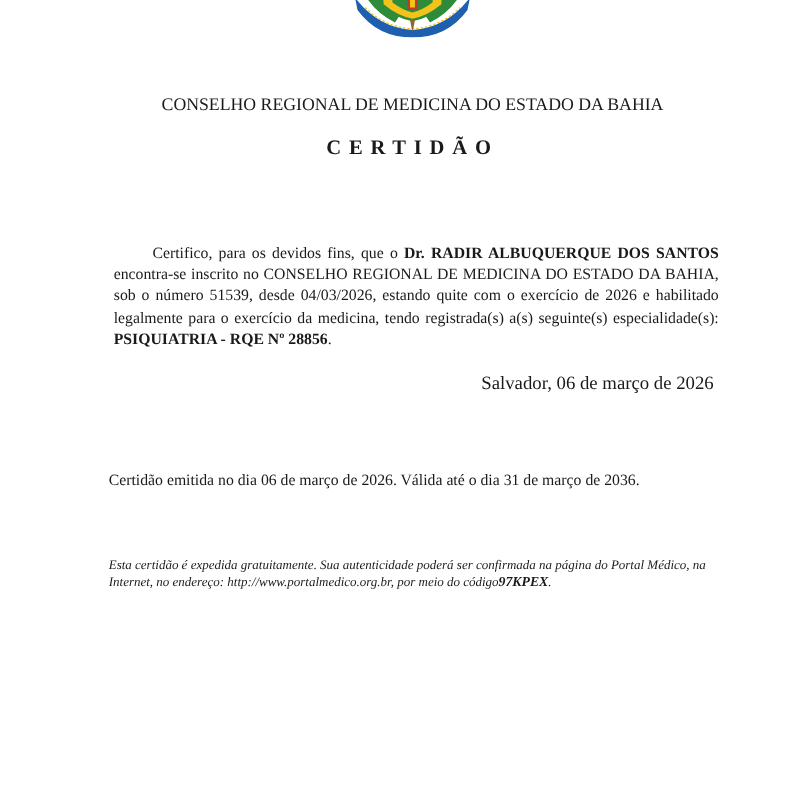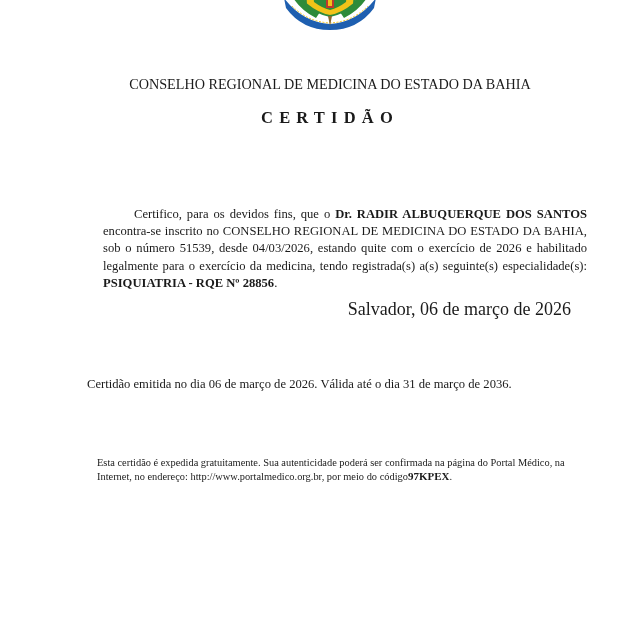--- a/index.html
+++ b/index.html
@@ -43,43 +43,44 @@
     }
     .body-text {
       position: absolute;
       top: 190px;
       left: 87px;
       width: 484px;
       font-size: 12.6px;
       line-height: 17.2px;
       text-align: justify;
       text-indent: 31px;
-      margin: 16px;
+      margin: 4px;
     }
     .body-text b { font-weight: bold; }
     .place-date {
       position: absolute;
       top: 299px;
       right: 69px;
-      font-size: 18px;
+      font-size: 15px;
     }
     .emission {
       position: absolute;
       top: 377px;
       left: 87px;
       font-size: 12.6px;
     }
     .footer-note {
       position: absolute;
       top: 446px;
       left: 87px;
       width: 490px;
       font-size: 10.4px;
       line-height: 13.8px;
-      margin: 10px;
+      margin: 0;
+      font-style: italic;
     }
     .footer-note b { font-weight: bold; font-size: 11px; }
   </style>
 </head>
 <body>
 
 <svg class="emblem" viewBox="0 0 96 52">
 
   <path d="M6 10 Q14 30 34 40 L38 34 Q22 26 14 8 Z" fill="#2e8b3a"></path>
   <path d="M90 10 Q82 30 62 40 L58 34 Q74 26 82 8 Z" fill="#2e8b3a"></path>

